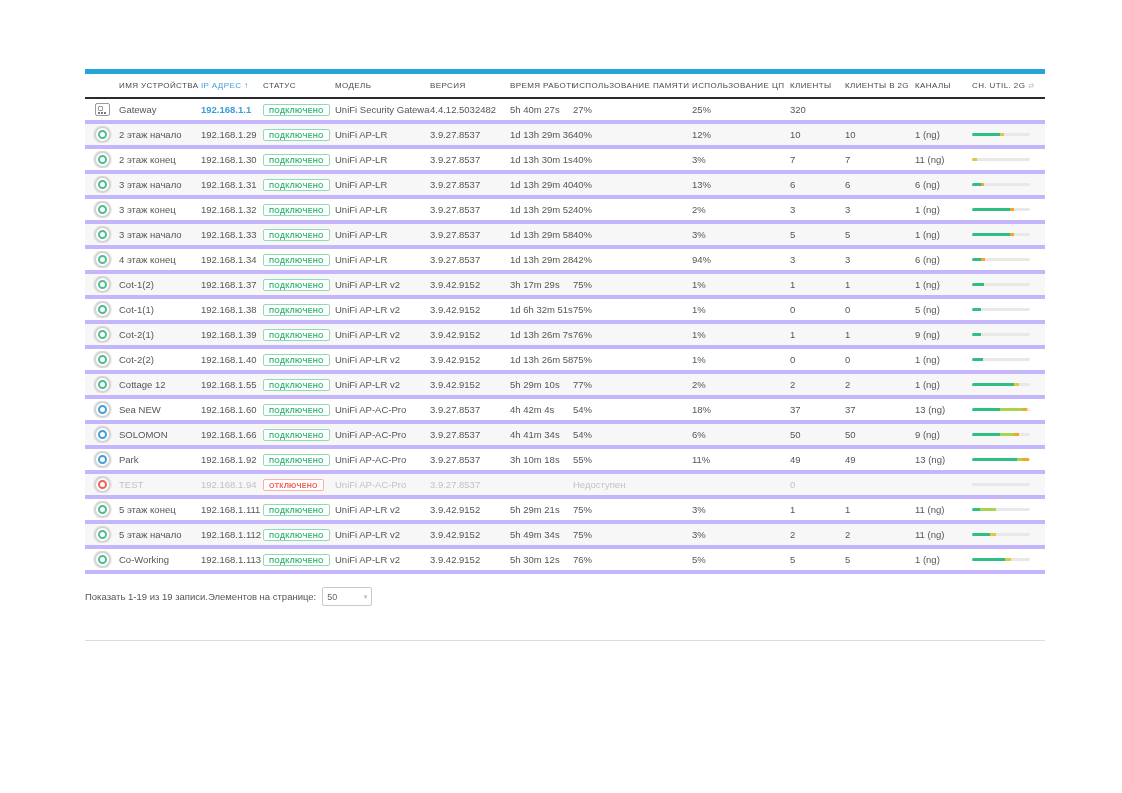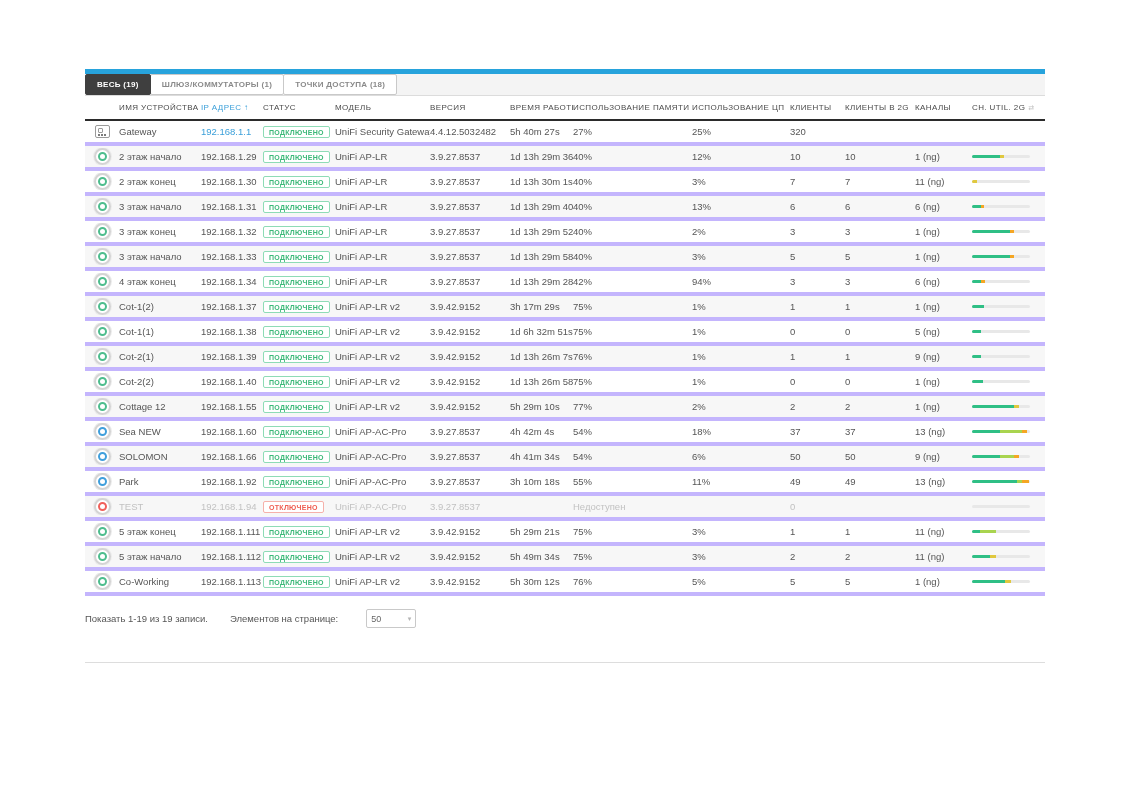--- a/index.html
+++ b/index.html
@@ -22,44 +22,39 @@
   .ap-icon{width:17px;height:17px;border-radius:50%;background:#fff;border:2px solid #d4d4d4;box-sizing:border-box;
     display:flex;align-items:center;justify-content:center;box-shadow:0 0 0 1px #ececec;}
   .ap-led{width:9px;height:9px;border-radius:50%;box-sizing:border-box;background:#fff;}
   .led-green{border:2.5px solid #4dbd8d;}
   .led-blue{border:2.5px solid #3f9fdc;}
   .led-red{border:2.5px solid #f0605a;}
   .gw-icon{width:15px;height:13px;border:1.5px solid #9a9a9a;border-radius:2px;box-sizing:border-box;position:relative;background:#fff;}
   .gw-icon::before{content:"";position:absolute;top:2px;left:2px;width:3px;height:3px;border:1px solid #9a9a9a;border-radius:1px;}
   .gw-icon::after{content:"";position:absolute;bottom:1.5px;left:2px;width:8px;height:2px;
     background:repeating-linear-gradient(90deg,#7a7a7a 0 1.5px,transparent 1.5px 3px);}
-  .ip-link{color:#3a9fd9;}
+  .ip-link{color:#3a9fd9;font-weight:bold;}
   .badge{display:inline-block;font-size:7px;font-weight:bold;letter-spacing:.3px;padding:2px 5px 1px;border-radius:2px;background:#fff;}
   .badge.online{color:#3bb878;border:1px solid #8edcb6;}
   .badge.offline{color:#ef5d50;border:1px solid #f5b1aa;}
   .row.is-offline .cell{color:#c2c2c2;}
   .bar{width:58px;height:3px;background:#e8e8e8;border-radius:2px;display:flex;overflow:hidden;}
   .seg{height:3px;}
-  .footer{display:flex;align-items:center;margin-top:13px;font-size:9.5px;color:#555;gap:22px;}
+  .footer{display:flex;align-items:center;margin-top:13px;font-size:9.5px;color:#555;}
   .footer .pp-label{}
   .pp-select{margin-left:6px;width:40px;height:17px;border:1px solid #c9c9c9;border-radius:2px;display:flex;
     align-items:center;justify-content:space-between;padding:0 4px;font-size:9px;color:#666;cursor:pointer;background:#fff;}
   .pp-select .chev{color:#b5b5b5;font-size:7px;}
   .bottom-divider{margin-top:34px;border-top:1px solid #ddd;height:0;}
 </style>
 </head>
 <body>
 
 <div class="page">
   <div class="blue-bar"></div>
-  <div class="tabs">
-      <div class="tab active">ВЕСЬ (19)</div>
-      <div class="tab">ШЛЮЗ/КОММУТАТОРЫ (1)</div>
-      <div class="tab">ТОЧКИ ДОСТУПА (18)</div>
-    </div>
   <div class="grid thead">
       <div class="th cell"></div>
       <div class="th cell">ИМЯ УСТРОЙСТВА</div>
       <div class="th cell sorted">IP АДРЕС ↑</div>
       <div class="th cell">СТАТУС</div>
       <div class="th cell">МОДЕЛЬ</div>
       <div class="th cell">ВЕРСИЯ</div>
       <div class="th cell">ВРЕМЯ РАБОТЫ</div>
       <div class="th cell">ИСПОЛЬЗОВАНИЕ ПАМЯТИ</div>
       <div class="th cell">ИСПОЛЬЗОВАНИЕ ЦП</div>

